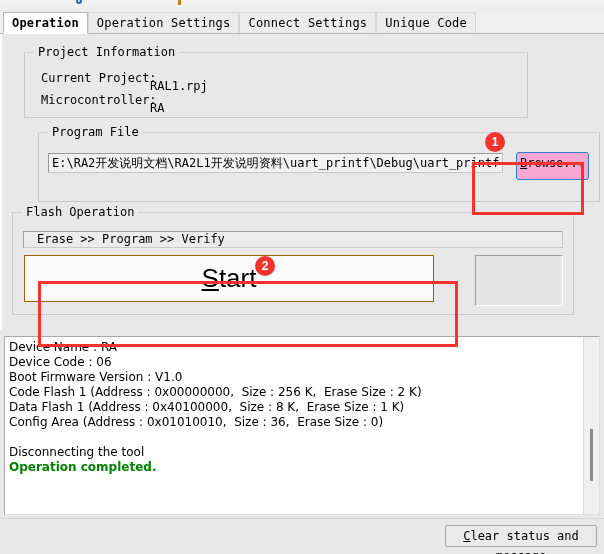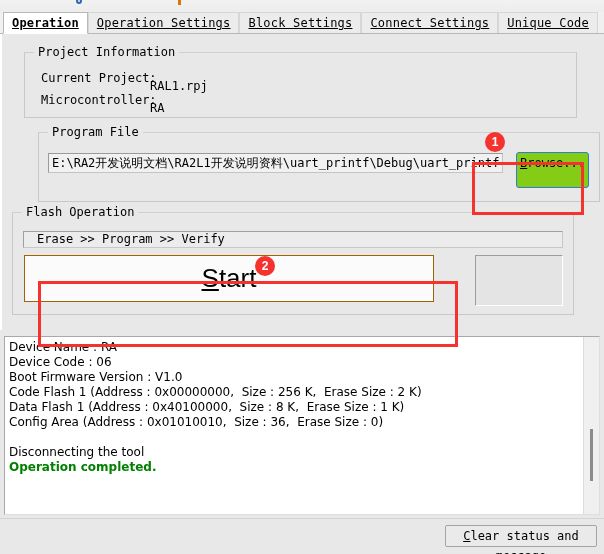--- a/index.html
+++ b/index.html
@@ -52,21 +52,20 @@
     line-height: 20px;
     padding: 0 8px;
     font-size: 12px;
     color: #000;
     background: #ececec;
     border-left: 1px solid #d6d6d6;
     border-right: 1px solid #d6d6d6;
     border-top: 1px solid #d6d6d6;
     white-space: nowrap;
     letter-spacing: 0.2px;
-    text-decoration: underline;
   }
   .tab.active {
     background: #ffffff;
     font-weight: bold;
     height: 22px;
     line-height: 21px;
     border-left: 1px solid #b8b8b8;
     border-right: 1px solid #b8b8b8;
     border-top: 1px solid #b8b8b8;
     border-bottom: 1px solid #ffffff;
@@ -93,21 +92,21 @@
   .group > .legend {
     position: absolute;
     top: -8px; left: 9px;
     background: #e8e8e8;
     padding: 0 4px;
     font-size: 12px;
     color: #000;
     white-space: nowrap;
   }
 
-  #grp-project { left: 22px; top: 18px; width: 553px; height: 66px; }
+  #grp-project { left: 22px; top: 18px; width: 504px; height: 66px; }
   #grp-program { left: 36px; top: 98px; width: 562px; height: 70px; }
   #grp-flash   { left: 10px; top: 178px; width: 562px; height: 103px; }
 
   .info-row {
     position: absolute;
     font-size: 12px;
     color: #000;
     white-space: nowrap;
   }
   .info-label { position: absolute; left: 16px; }
@@ -125,22 +124,22 @@
     font-size: 12px;
     line-height: 18px;
     padding-left: 3px;
     color: #000;
     overflow: hidden;
     white-space: nowrap;
   }
   .browse-btn {
     position: absolute;
     left: 477px; top: 19px;
-    width: 73px; height: 36px;
-    background: #84cc16;
+    width: 73px; height: 28px;
+    background: #f9a8d4;
     border: 1px solid #2d7dd2;
     border-radius: 3px;
     font-size: 12px;
     line-height: 20px;
     text-align: center;
     color: #000;
     cursor: default;
   }
   .browse-btn u { text-decoration: underline; }
 
@@ -293,21 +292,20 @@
 <div id="app">
 
   <div class="top-strip">
     <span class="glyph-a"></span>
     <span class="glyph-b"></span>
   </div>
 
   <div class="tabbar">
     <div class="tab active">Operation</div>
     <div class="tab">Operation Settings</div>
-    <div class="tab">Block Settings</div>
     <div class="tab">Connect Settings</div>
     <div class="tab">Unique Code</div>
     <div class="tabbar-filler"></div>
   </div>
 
   <div class="page">
 
     <div class="group" id="grp-project">
       <div class="legend">Project Information</div>
       <div class="info-row" style="top:18px;left:0;width:100%;">

